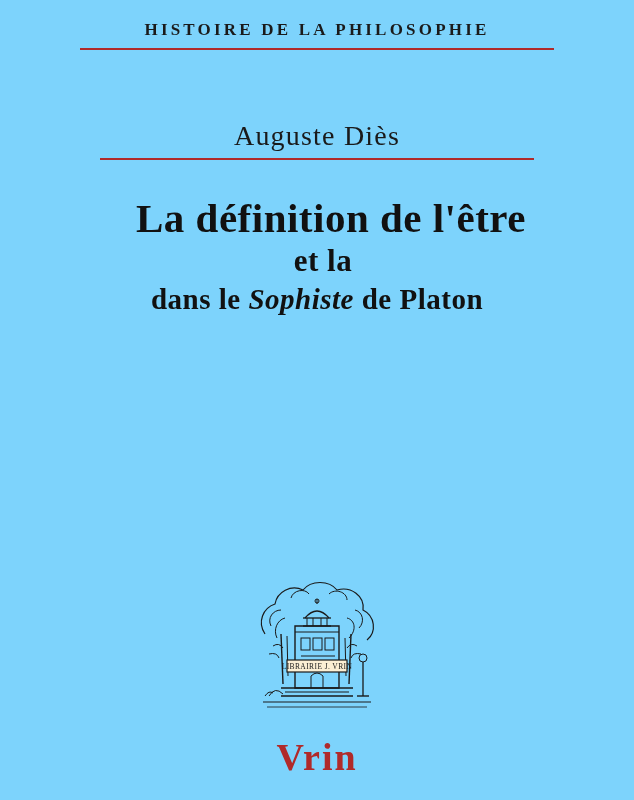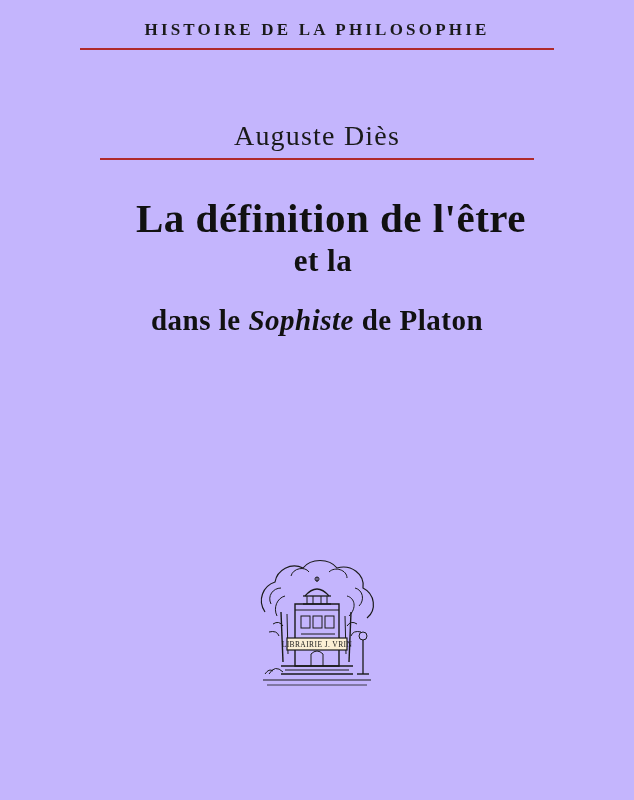--- a/index.html
+++ b/index.html
@@ -10,21 +10,21 @@
     width: 634px;
     height: 800px;
     background: #fdf0d5;
     font-family: "Liberation Serif", serif;
     overflow: hidden;
   }
   .cover {
     position: relative;
     width: 634px;
     height: 800px;
-    background: #c4b5fd;
+    background: #7dd3fc;
     box-sizing: border-box;
   }
   
   .series {
     position: absolute;
     top: 20px;
     left: 0;
     width: 100%;
     text-align: center;
     font-family: "Liberation Serif", serif;
@@ -85,31 +85,31 @@
     font-size: 31px;
     margin-top: 2px;
     padding-left: 12px;
   }
   .tl-3 {
     font-size: 38px;
     margin-top: 4px;
   }
   .tl-4 {
     font-size: 29px;
-    margin-top: 25px;
+    margin-top: 4px;
   }
   .tl-4 .ital {
     font-style: italic;
   }
   
   .emblem {
     position: absolute;
     left: 50%;
     transform: translateX(-50%);
-    top: 554px;
+    top: 576px;
     width: 140px;
     height: 142px;
   }
   .publisher {
     position: absolute;
     top: 735px;
     left: 0;
     width: 100%;
     text-align: center;
     font-family: "Liberation Serif", serif;
@@ -188,14 +188,15 @@
         <path d="M22 120 q6 -10 14 -2"></path>
         <path d="M18 120 q4 -6 8 -3"></path>
 
         <path d="M16 126 L124 126" stroke-width="1.2"></path>
         <path d="M20 131 L120 131" stroke-width="0.8"></path>
       </g>
       <text x="70" y="93" font-family="Liberation Serif, serif" font-size="7.5" text-anchor="middle" fill="#1a1a1a" letter-spacing="0.4">LIBRAIRIE J. VRIN</text>
     </svg>
   </div>
 
+  <div class="publisher">Vrin</div>
 
 </div>
 
 </body></html>

